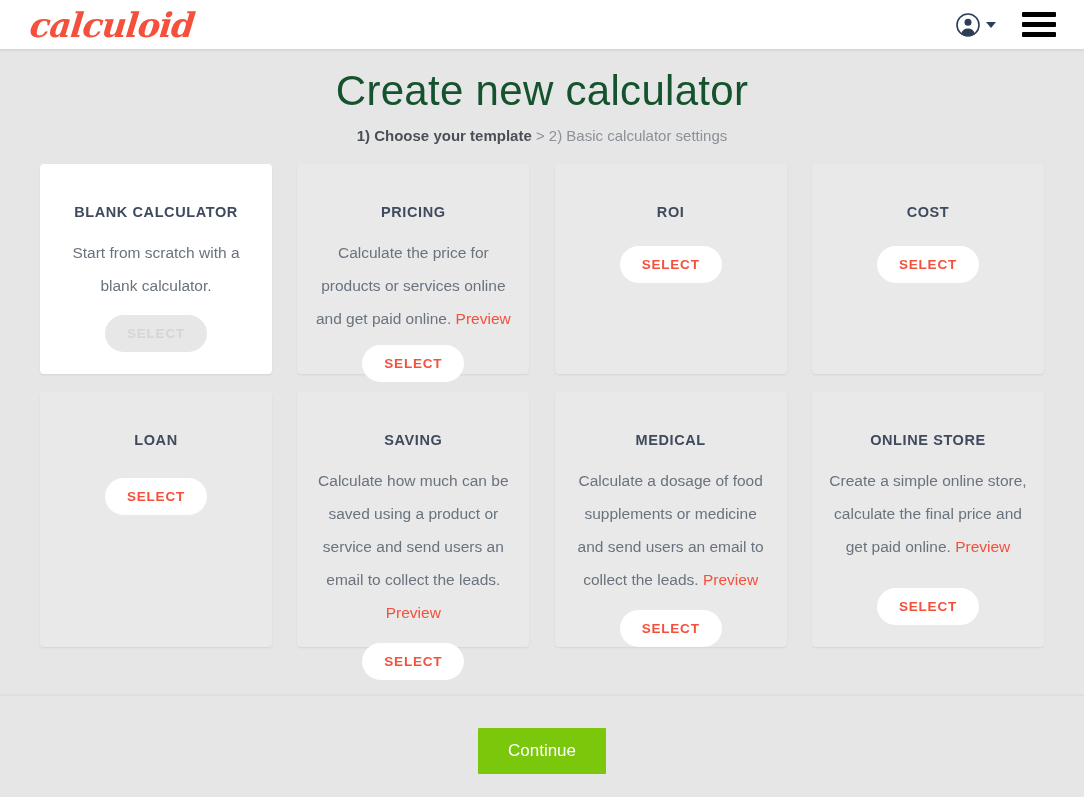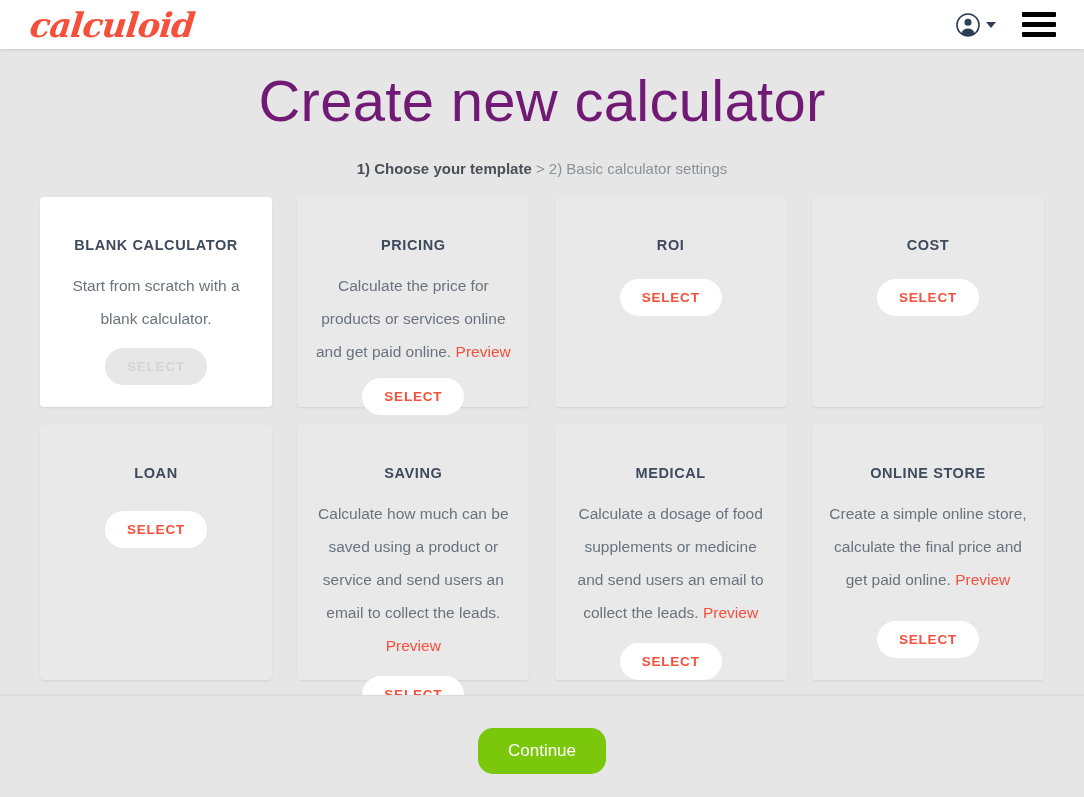--- a/index.html
+++ b/index.html
@@ -84,31 +84,31 @@
   }
 
   
   .page {
     position: relative;
     height: 748px;
   }
 
   .page-title {
     text-align: center;
-    font-size: 58px;
+    font-size: 42px;
     font-weight: normal;
-    color: #701a75;
+    color: #14532d;
     padding-top: 18px;
     letter-spacing: 0.3px;
   }
 
   .breadcrumb {
     text-align: center;
     font-size: 15px;
-    margin-top: 26px;
+    margin-top: 12px;
     color: #8b9199;
   }
   .breadcrumb .step-active {
     font-weight: bold;
     color: #4a4f57;
   }
   .breadcrumb .sep { color: #8b9199; }
   .breadcrumb .step-next { color: #8b9199; }
 
   
@@ -203,21 +203,21 @@
     display: flex;
     align-items: flex-start;
     justify-content: center;
     padding-top: 32px;
   }
 
   .continue-btn {
     background: #7ac70c;
     color: #ffffff;
     border: none;
-    border-radius: 15px;
+    border-radius: 1px;
     font-family: "Liberation Sans", sans-serif;
     font-size: 17px;
     padding: 13px 30px;
     cursor: pointer;
     min-width: 108px;
   }
 </style>
 </head>
 <body>
 

